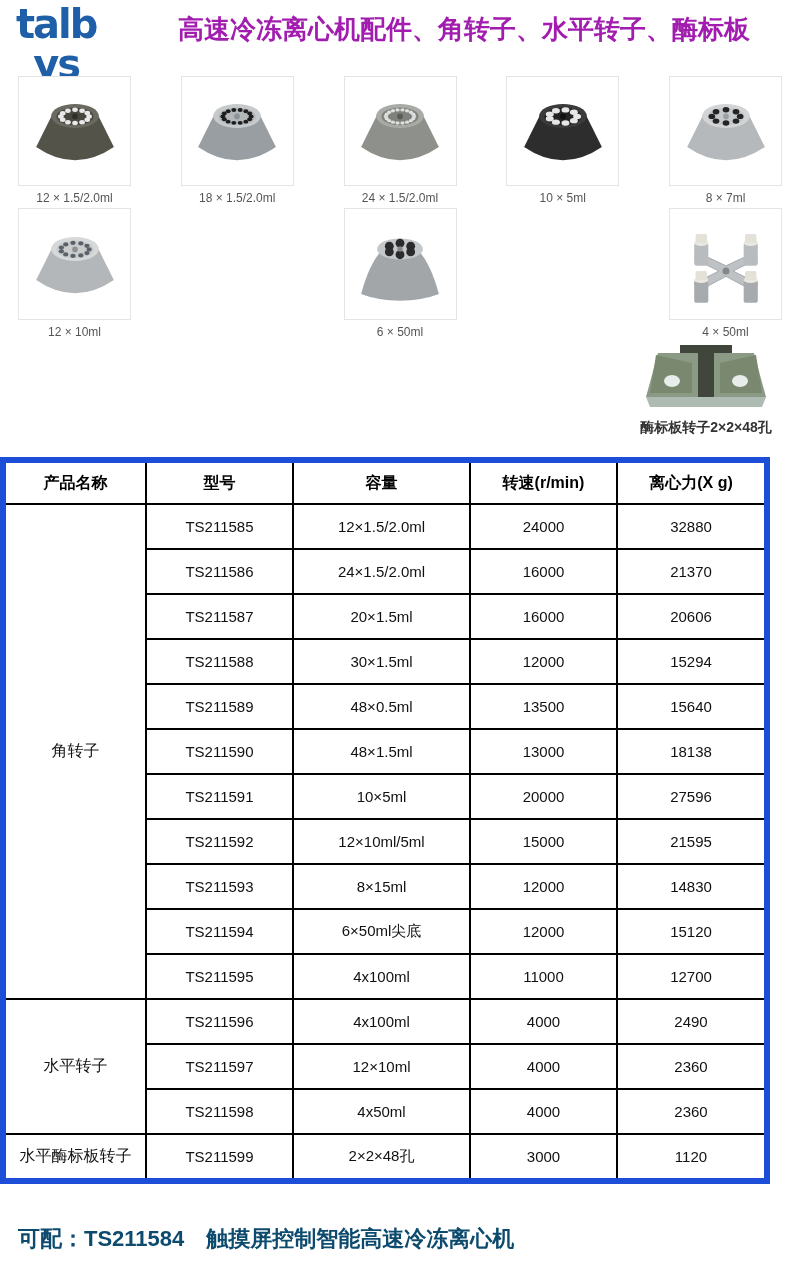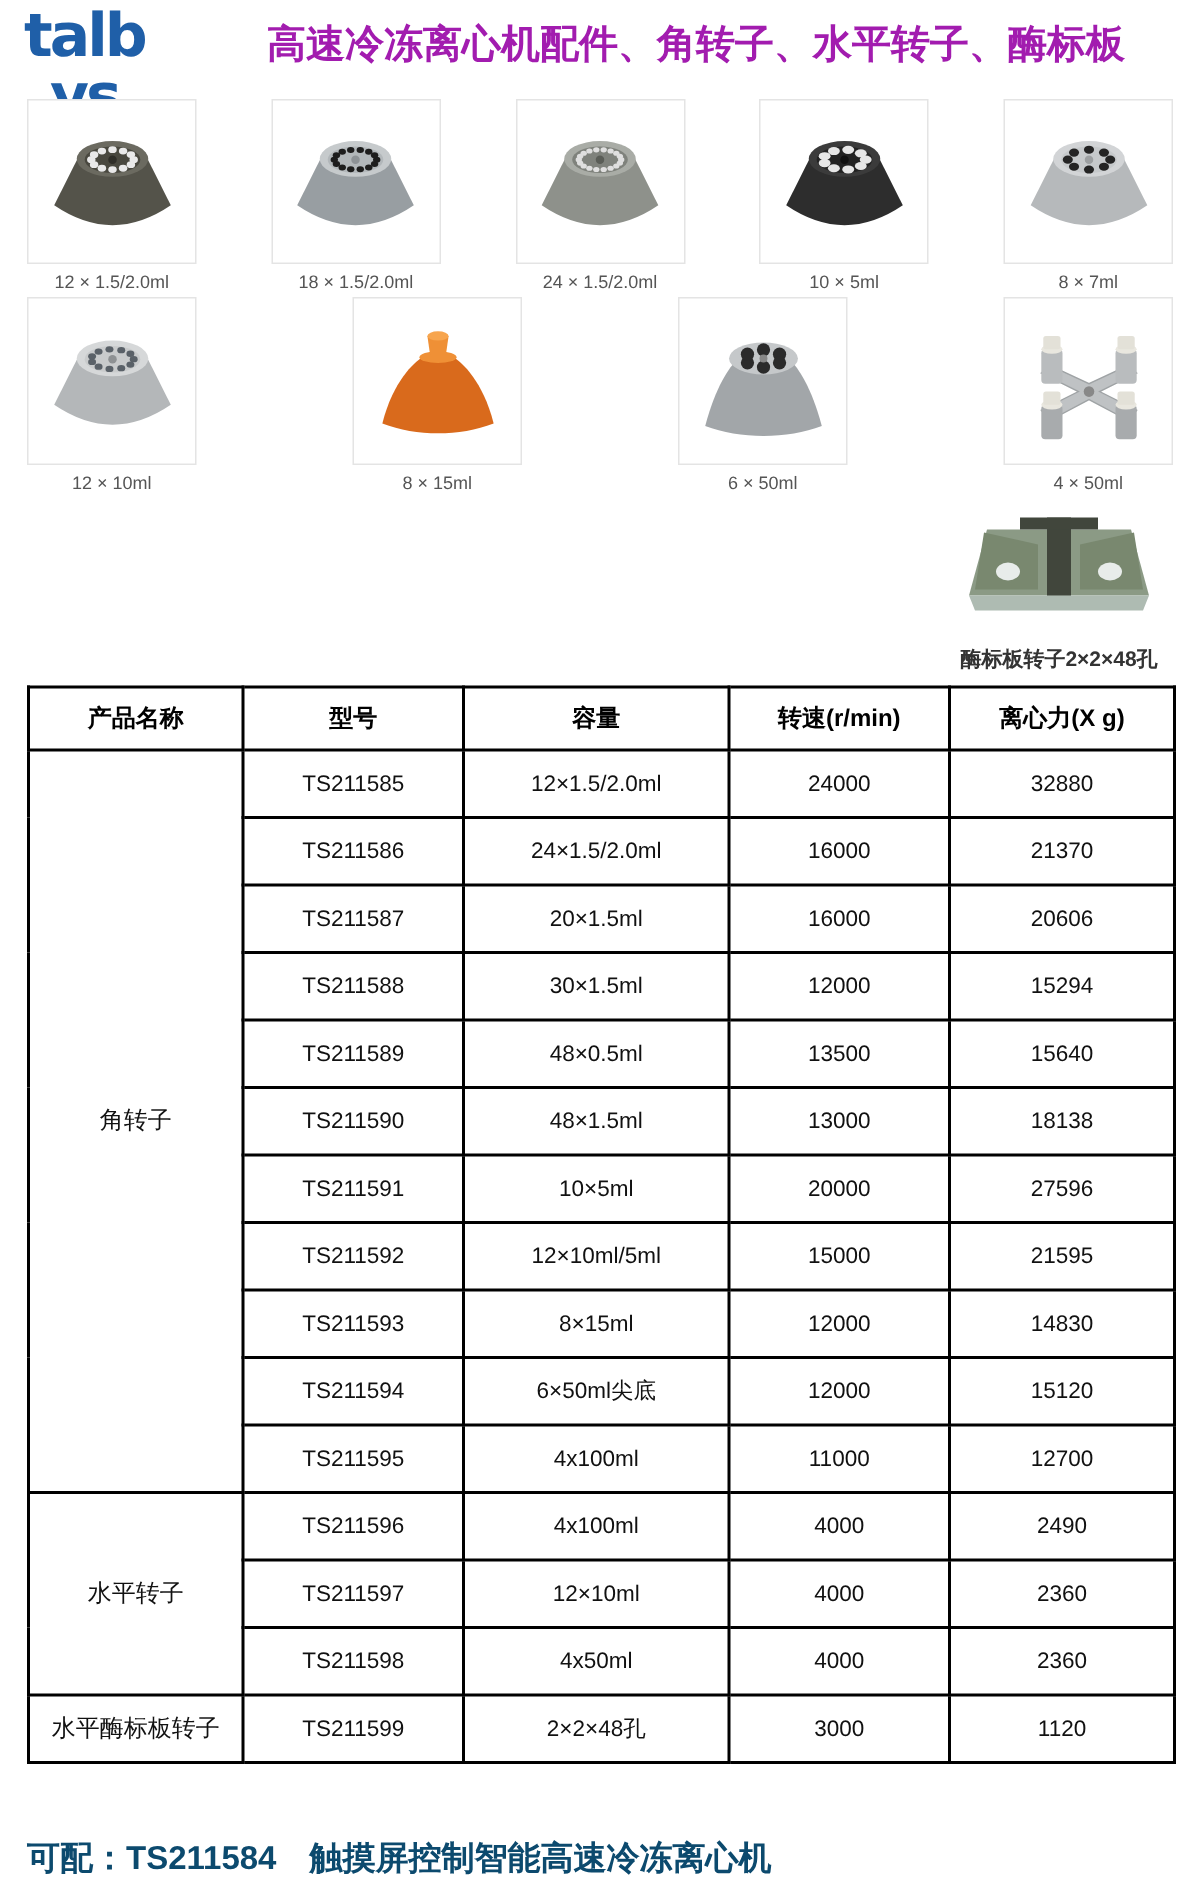--- a/index.html
+++ b/index.html
@@ -11,33 +11,33 @@
   .logo{position:absolute;left:16px;top:4px;display:flex;align-items:center;height:46px;flex-direction:column;}
   .logo-text{font-size:40px;font-weight:bold;color:#1f5fa8;letter-spacing:-2px;line-height:1;
     font-family:"DejaVu Sans",sans-serif;}
   .logo-o{margin:0 -1px;position:relative;top:2px;}
   .page-title{position:absolute;left:178px;top:12px;width:610px;font-size:26px;font-weight:bold;
     color:#a21caf;letter-spacing:0px;white-space:nowrap;}
   
   .prod-row{position:absolute;left:18px;width:764px;display:flex;justify-content:space-between;}
   .row1{top:66px;}
   .row2{top:198px;gap:28px;}
-  .product-card{width:113px;}
+  .product-card{width:113px;margin-top:10px;}
   .product-img{height:108px;border:1px solid #e4e4e4;background:#fff;display:flex;
     align-items:center;justify-content:center;}
   .row2 .product-img{height:110px;}
   .product-caption{display:block;text-align:center;font-size:12px;color:#555;margin-top:5px;
     white-space:nowrap;}
   .microplate{position:absolute;left:638px;top:333px;width:136px;}
   .microplate-img{height:82px;display:flex;align-items:center;justify-content:center;}
   .microplate-caption{display:block;text-align:center;font-size:14px;font-weight:600;color:#333;
-    margin-top:16px;white-space:nowrap;}
+    margin-top:4px;white-space:nowrap;}
   
-  .spec-table{position:absolute;left:18px;top:457px;width:764px;border-collapse:collapse;
-    table-layout:fixed;border:2px solid #1d4ed8;}
+  .spec-table{position:absolute;left:0;top:457px;width:764px;border-collapse:collapse;
+    table-layout:fixed;border:6px solid #1d4ed8;}
   .spec-table th,.spec-table td{border:2px solid #000;text-align:center;vertical-align:middle;
     padding:0;color:#111;background:#fff;}
   .spec-table th{height:40px;font-size:16px;font-weight:bold;color:#000;}
   .spec-table td{height:43px;font-size:15px;}
   .spec-table td.cat-cell{font-size:16px;}
   
   .footer-note{position:absolute;left:18px;top:1224px;font-size:22px;font-weight:bold;
     color:#0c4a6e;white-space:nowrap;}
 </style>
 </head>
@@ -193,31 +193,20 @@
           <ellipse cx="66.6" cy="26.7" rx="3" ry="2.4000000000000004" fill="#5a6168"></ellipse>
           <ellipse cx="73.5" cy="29.4" rx="3" ry="2.4000000000000004" fill="#5a6168"></ellipse>
           <circle cx="60" cy="33.5" r="3.2" fill="#8e9193"></circle>
         </svg>
     </div>
     <span class="product-caption">12 × 10ml</span>
   </div>
   <div class="product-card">
     <div class="product-img">
       <svg width="106" height="98" viewBox="0 0 120 100">
-          <path d="M18,82 C26,50 42,36 48,32 L72,32 C78,36 94,50 102,82 C76,92 44,92 18,82 Z" fill="#d96a1c"></path>
-          <ellipse cx="60" cy="32" rx="14" ry="4.5" fill="#ef9036"></ellipse>
-          <path d="M52,16 L68,16 L66,30 L54,30 Z" fill="#ef9036"></path>
-          <ellipse cx="60" cy="16" rx="8" ry="3.5" fill="#f7a54e"></ellipse>
-        </svg>
-    </div>
-    <span class="product-caption">8 × 15ml</span>
-  </div>
-  <div class="product-card">
-    <div class="product-img">
-      <svg width="106" height="98" viewBox="0 0 120 100">
           <path d="M16,84 C24,54 34,40 40,34 L80,34 C86,40 96,54 104,84 C78,94 42,94 16,84 Z" fill="#a2a6a9"></path>
           <ellipse cx="60" cy="33" rx="26" ry="12" fill="#c5c8ca"></ellipse>
           <circle cx="60.0" cy="26.5" r="5" fill="#2b2b2b"></circle>
           <circle cx="72.1" cy="29.8" r="5" fill="#2b2b2b"></circle>
           <circle cx="72.1" cy="36.3" r="5" fill="#2b2b2b"></circle>
           <circle cx="60.0" cy="39.5" r="5" fill="#2b2b2b"></circle>
           <circle cx="47.9" cy="36.3" r="5" fill="#2b2b2b"></circle>
           <circle cx="47.9" cy="29.8" r="5" fill="#2b2b2b"></circle>
           <circle cx="60" cy="33" r="3" fill="#888"></circle>
         </svg>

